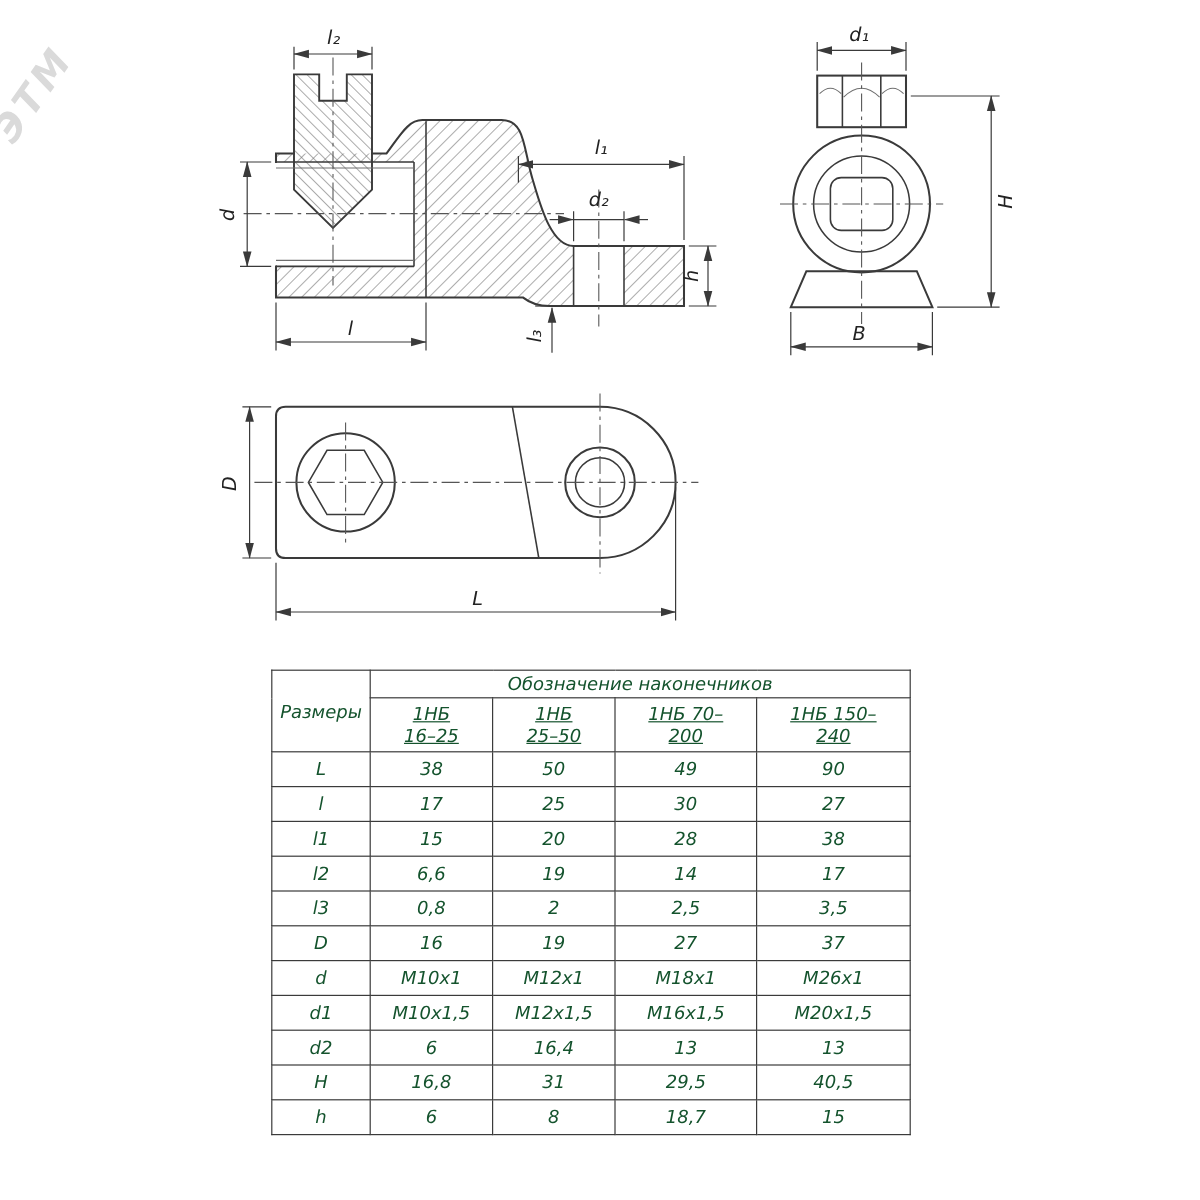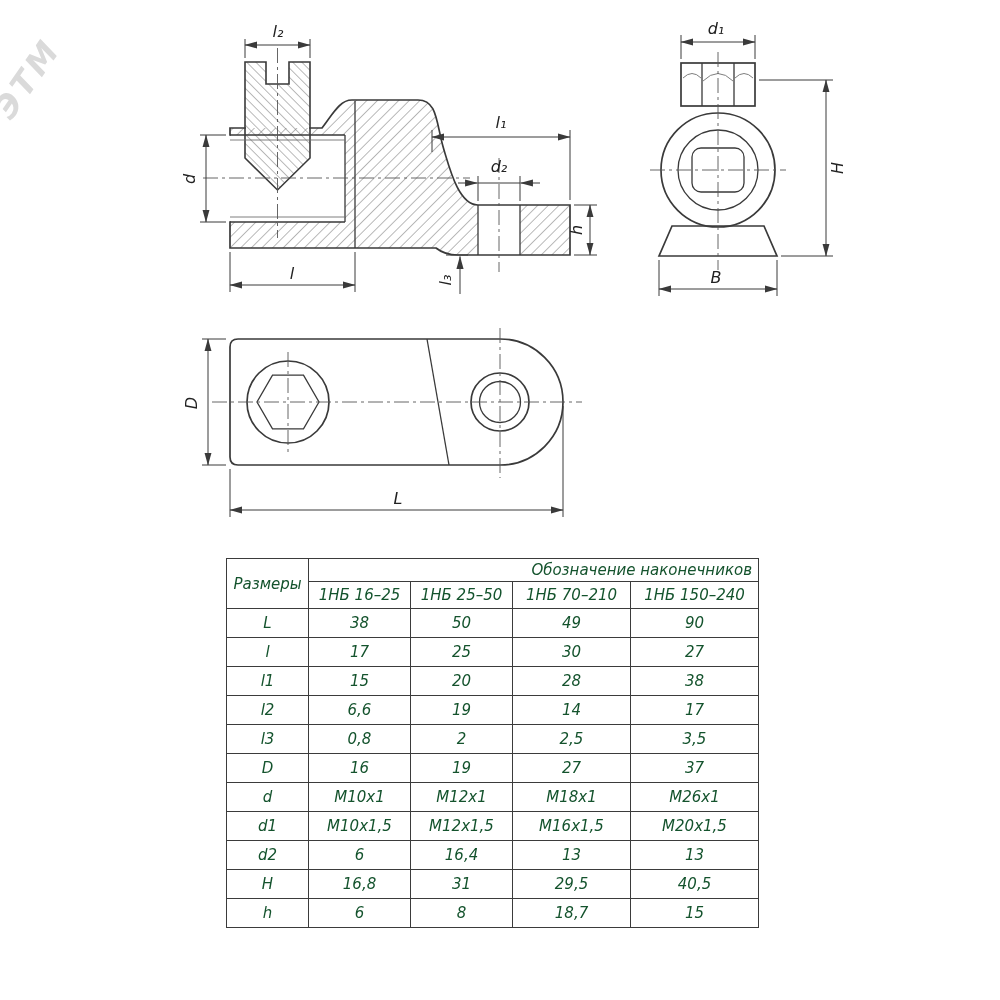--- a/index.html
+++ b/index.html
@@ -16,22 +16,22 @@
   .cl{fill:none;stroke:#555;stroke-width:0.9px;stroke-dasharray:15 4 3 4;}
   .dim line,.dim path{stroke:#3a3a3a;stroke-width:1px;fill:none;}
   .dim text{fill:#222;font-size:16px;font-style:italic;text-anchor:middle;
         font-family:"DejaVu Sans",sans-serif;stroke:none;}
   
   .table-wrap{position:absolute;left:226px;top:558px;}
   .dim-table{border-collapse:collapse;font-style:italic;font-size:15px;color:#14532d;
         font-family:"DejaVu Sans",sans-serif;}
   .dim-table th,.dim-table td{border:1.4px solid #3b3b3b;text-align:center;
         font-weight:normal;padding:5px 6px;background:#fff;}
-  .dim-table th.group{padding:2px 6px;text-align:right;}
-  .dim-table th.colh{padding:4px 6px;}
+  .dim-table th.group{padding:2px 6px;}
+  .dim-table th.colh{padding:4px 24px;text-decoration:underline;}
   .dim-table th.corner{padding:4px 6px;}
 </style>
 </head>
 <body>
 
 <div class="page">
 
   <div class="watermark">ЭТМ</div>
 
   <svg width="1000" height="545" viewBox="0 0 1000 545">
@@ -174,21 +174,21 @@
         <col style="width:128px">
       </colgroup>
       <thead>
         <tr>
           <th rowspan="2" class="corner">Размеры</th>
           <th colspan="4" class="group">Обозначение наконечников</th>
         </tr>
         <tr>
             <th class="colh">1НБ 16–25</th>
             <th class="colh">1НБ 25–50</th>
-            <th class="colh">1НБ 70–210</th>
+            <th class="colh">1НБ 70–200</th>
             <th class="colh">1НБ 150–240</th>
           </tr>
       </thead>
       <tbody>
           <tr>
             <td>L</td>
             <td>38</td>
             <td>50</td>
             <td>49</td>
             <td>90</td>

